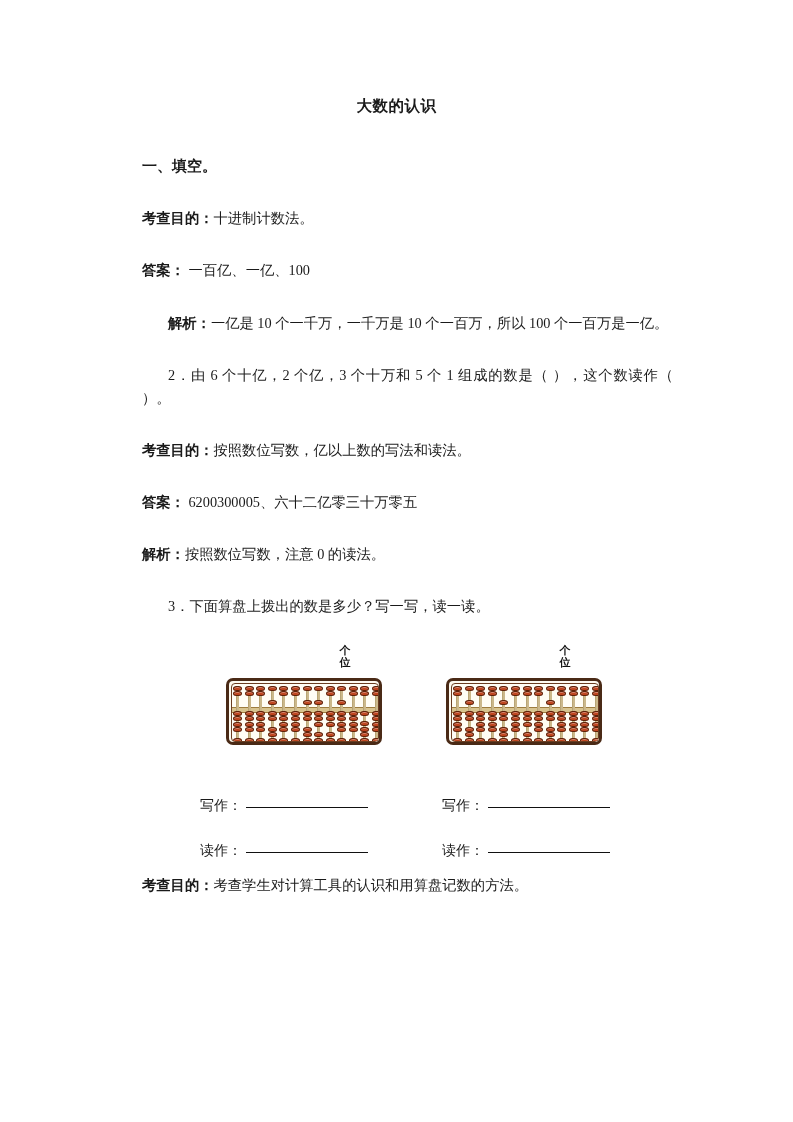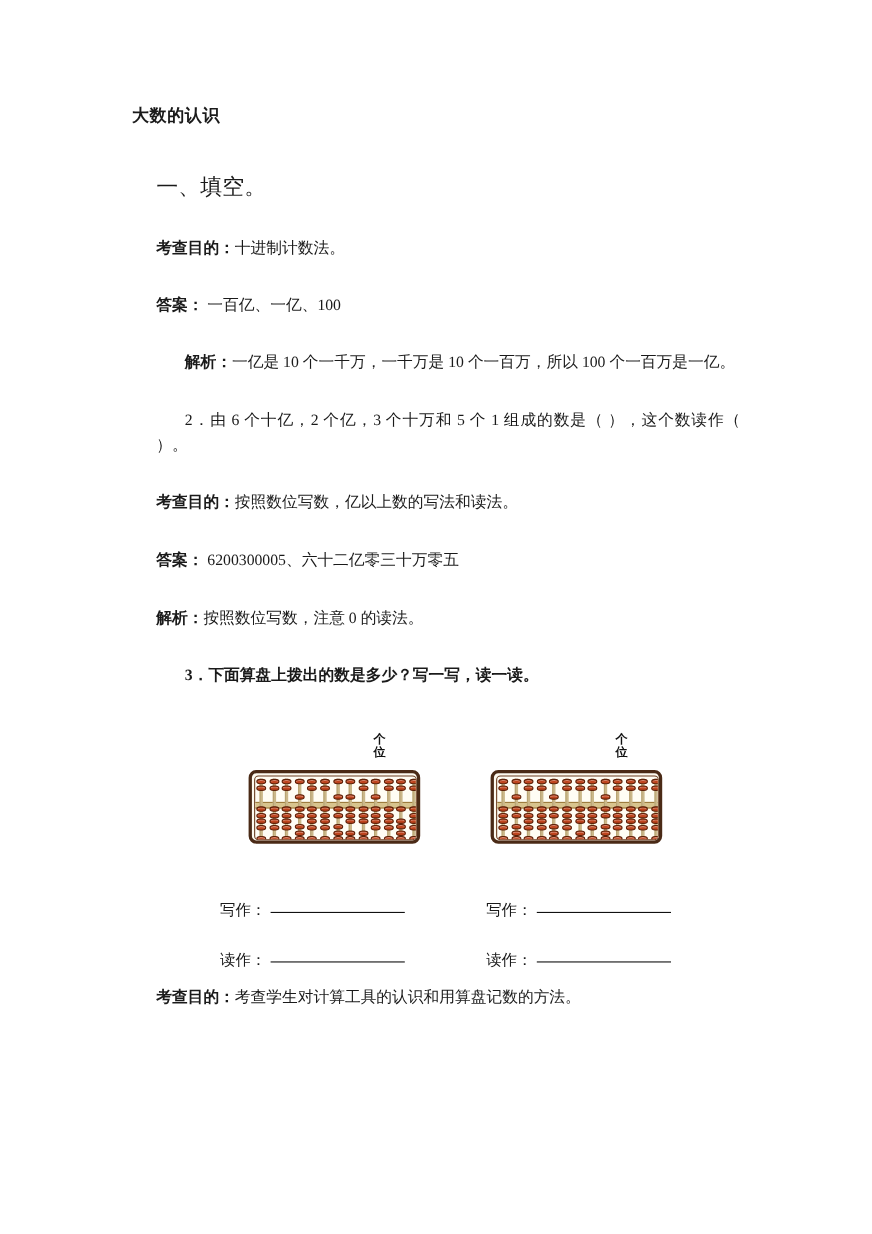--- a/index.html
+++ b/index.html
@@ -23,51 +23,51 @@
     background: #fff;
   }
   .content {
     position: absolute;
     left: 120px;
     top: 95px;
     width: 553px;
   }
 
   .doc-title {
+    text-align: center;
     font-weight: bold;
     font-size: 15.5px;
     letter-spacing: 0.5px;
     margin: 0 0 38px 0;
     line-height: 1.4;
   }
 
   .section-head {
-    font-weight: normal;
-    font-size: 20px;
+    font-weight: bold;
+    font-size: 15px;
     margin: 0 0 30px 0;
     padding-left: 22px;
     line-height: 1.5;
   }
 
   p.line {
     margin: 0 0 29px 0;
     font-size: 14.3px;
     line-height: 1.62;
     text-align: justify;
     text-justify: inter-ideograph;
   }
   p.indent {
     text-indent: 26px;
   }
   p.hang {
     padding-left: 22px;
   }
   p.tight {
-    margin-bottom: 40px;
-    font-weight: bold;
+    margin-bottom: 25px;
   }
   .lbl {
     font-weight: bold;
   }
 
   
   .figure-row {
     position: relative;
     height: 132px;
     margin: 22px 0 6px 0;

